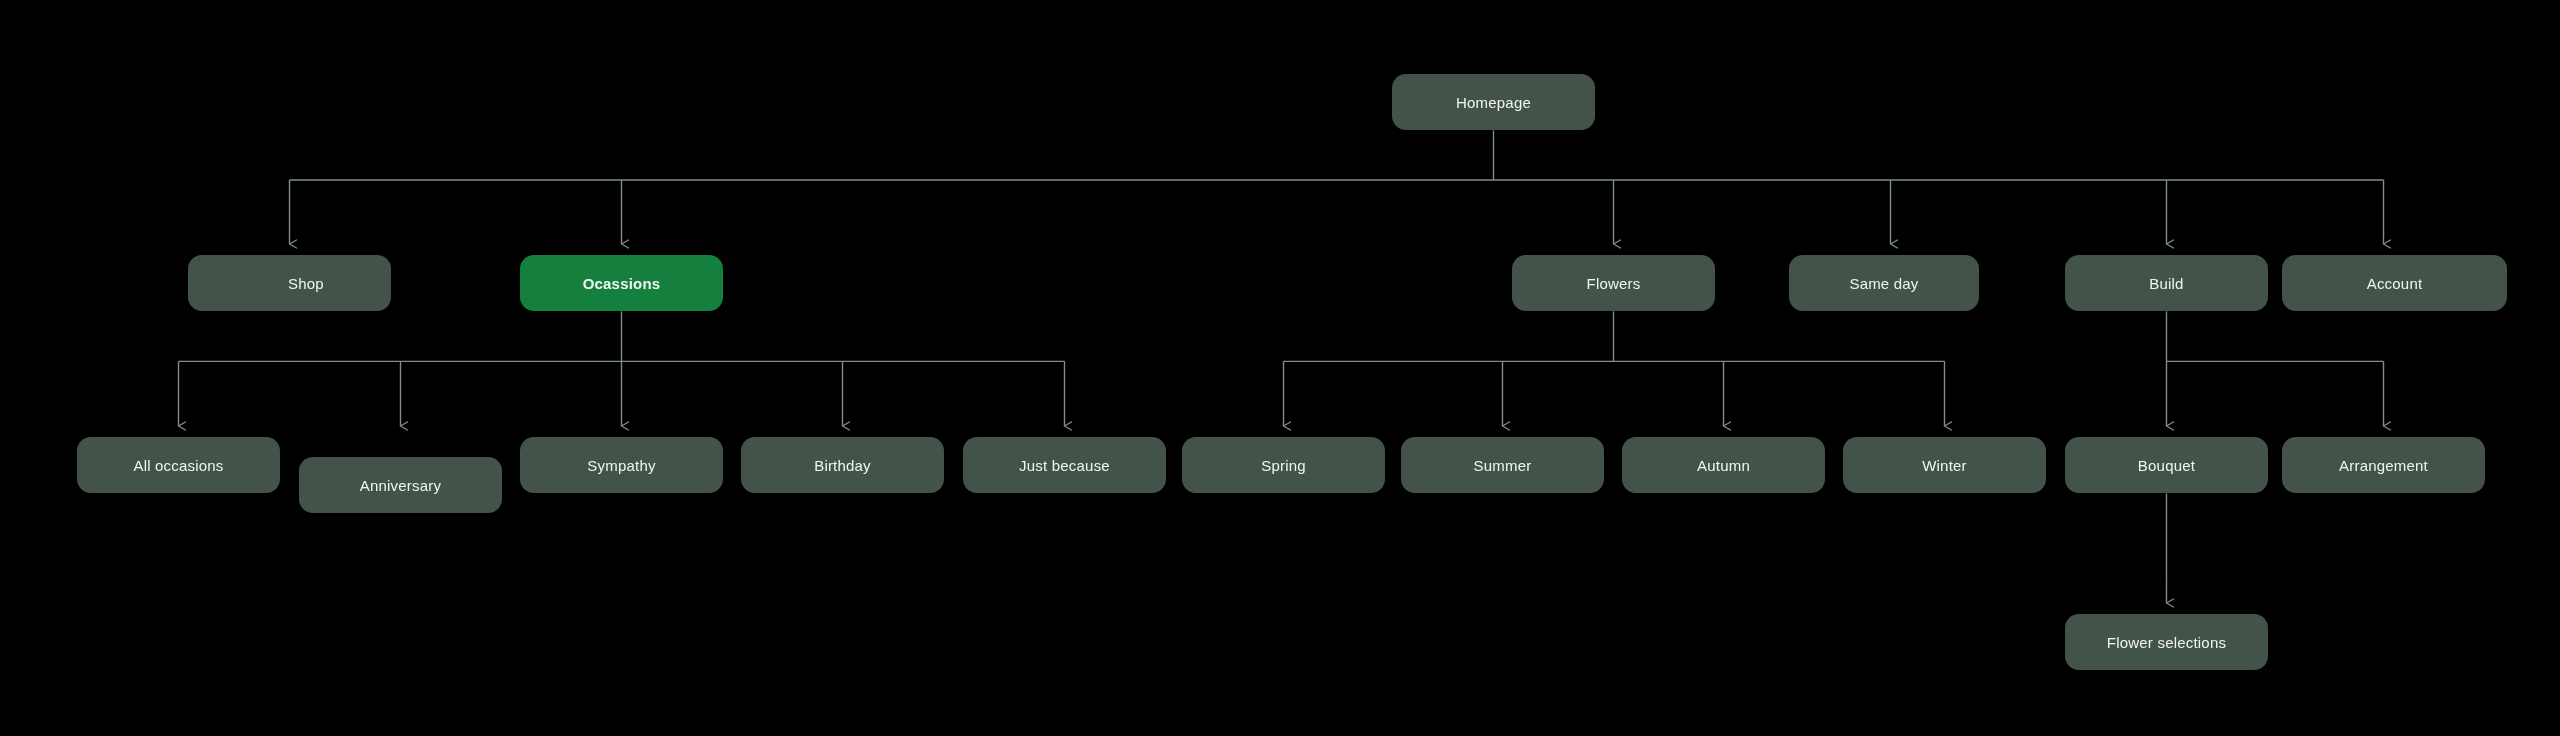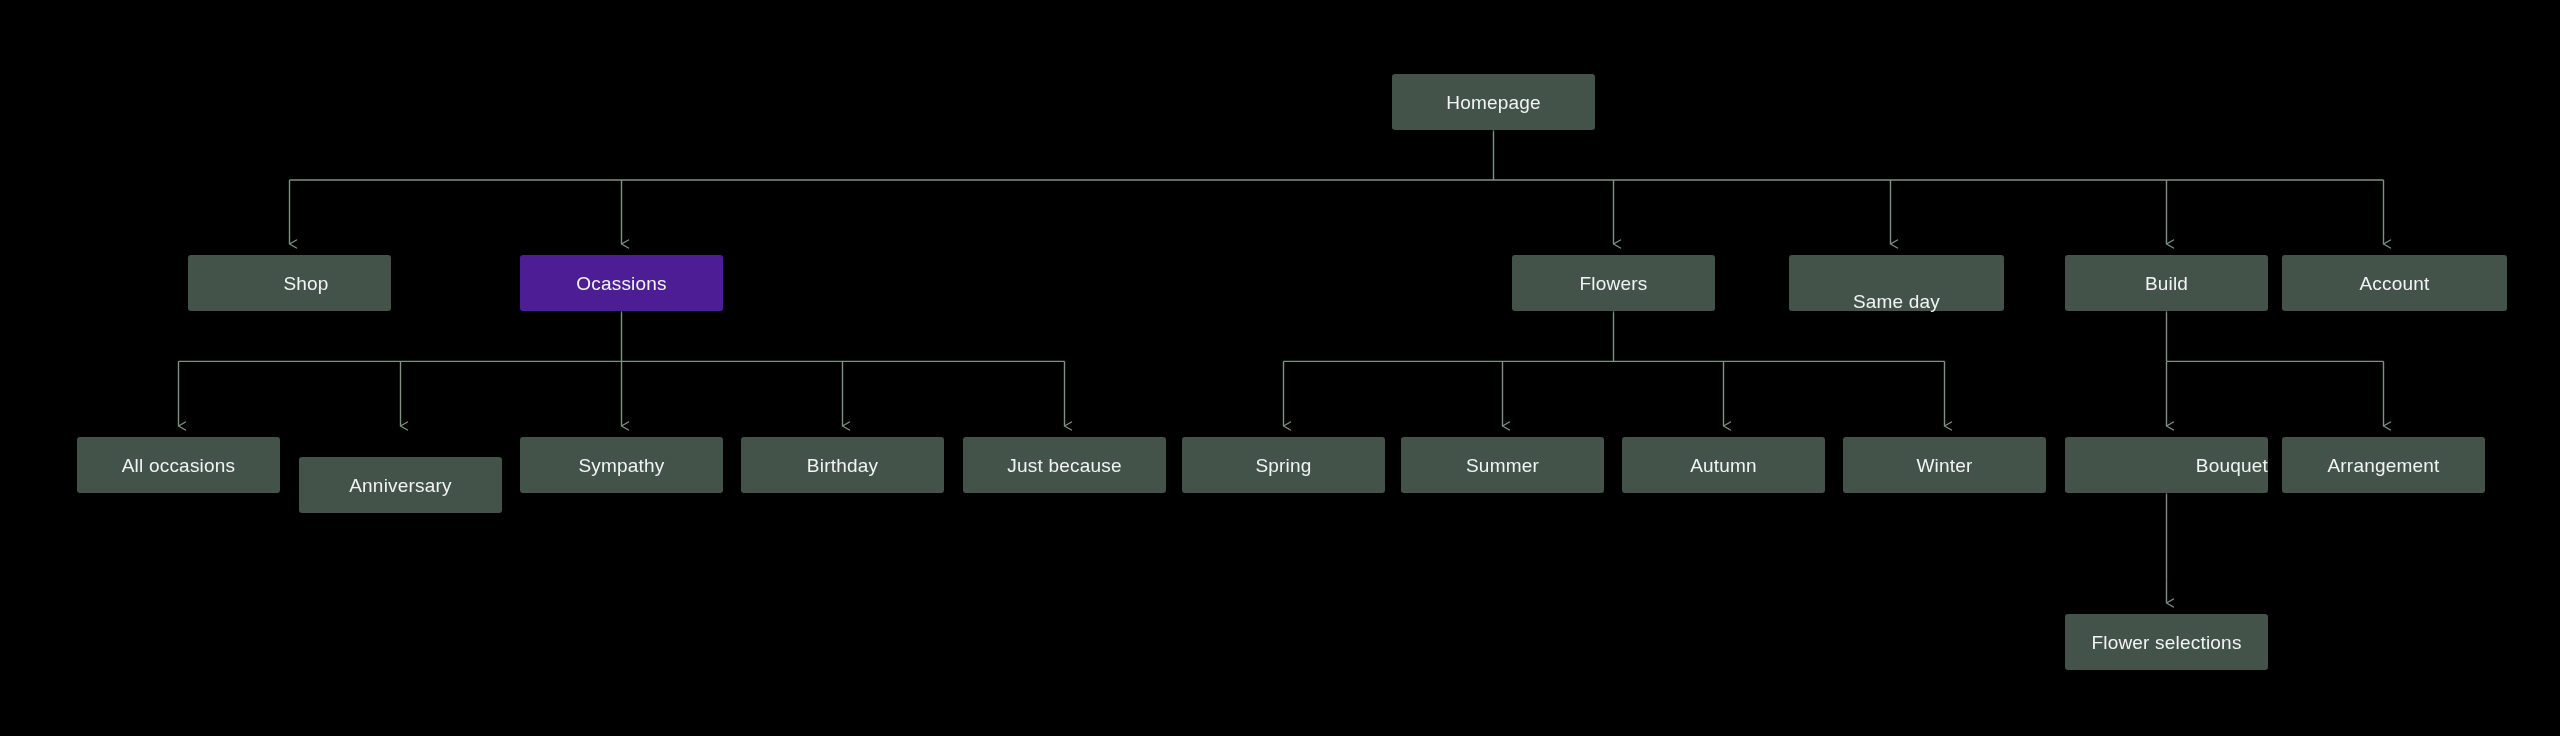--- a/index.html
+++ b/index.html
@@ -4,26 +4,26 @@
 <style>
   html,body{margin:0;padding:0;background:#000;}
   body{width:2560px;height:736px;overflow:hidden;font-family:"Liberation Sans","DejaVu Sans",sans-serif;}
   #stage{position:relative;width:2560px;height:736px;background:#000000;}
   svg#wires{position:absolute;left:0;top:0;width:2560px;height:736px;pointer-events:none;}
   .node{
     position:absolute;
     box-sizing:border-box;
     height:56px;
     background:#44534a;
-    border-radius:3px;
+    border-radius:14px;
     display:flex;
     align-items:center;
     justify-content:center;
     color:#f2f4f2;
-    font-size:19px;
+    font-size:15px;
     letter-spacing:.2px;
     line-height:1;
     white-space:nowrap;
     box-shadow:0 1px 2px rgba(0,0,0,.55);
   }
   .node .lbl{pointer-events:none;}
 </style>
 </head>
 <body>
 
@@ -64,27 +64,27 @@
         <path d="M2166.5,580.12 V603" marker-end="url(#arrow)"></path>
       </g>
   </svg>
   <div id="nodes">
       <div class="node" style="left: 1392px; top: 74px; width: 203px; background: rgb(68, 83, 74); color: rgb(242, 244, 242);">
         <span class="lbl">Homepage</span>
       </div>
       <div class="node" style="left: 188px; top: 255px; width: 203px; background: rgb(68, 83, 74); color: rgb(242, 244, 242); padding-left: 33px;">
         <span class="lbl">Shop</span>
       </div>
-      <div class="node" style="left: 520px; top: 255px; width: 203px; background: #4c1d95; color: rgb(242, 244, 242);">
+      <div class="node" style="left: 520px; top: 255px; width: 203px; background: #15803d; color: rgb(242, 244, 242); font-weight: bold;">
         <span class="lbl">Ocassions</span>
       </div>
       <div class="node" style="left: 1512px; top: 255px; width: 203px; background: rgb(68, 83, 74); color: rgb(242, 244, 242);">
         <span class="lbl">Flowers</span>
       </div>
-      <div class="node" style="left: 1789px; top: 255px; width: 215px; background: rgb(68, 83, 74); color: rgb(242, 244, 242); align-items: flex-end;">
+      <div class="node" style="left: 1789px; top: 255px; width: 190px; background: rgb(68, 83, 74); color: rgb(242, 244, 242);">
         <span class="lbl">Same day</span>
       </div>
       <div class="node" style="left: 2065px; top: 255px; width: 203px; background: rgb(68, 83, 74); color: rgb(242, 244, 242);">
         <span class="lbl">Build</span>
       </div>
       <div class="node" style="left: 2282px; top: 255px; width: 225px; background: rgb(68, 83, 74); color: rgb(242, 244, 242);">
         <span class="lbl">Account</span>
       </div>
       <div class="node" style="left: 77px; top: 437px; width: 203px; background: rgb(68, 83, 74); color: rgb(242, 244, 242);">
         <span class="lbl">All occasions</span>
@@ -106,21 +106,21 @@
       </div>
       <div class="node" style="left: 1401px; top: 437px; width: 203px; background: rgb(68, 83, 74); color: rgb(242, 244, 242);">
         <span class="lbl">Summer</span>
       </div>
       <div class="node" style="left: 1622px; top: 437px; width: 203px; background: rgb(68, 83, 74); color: rgb(242, 244, 242);">
         <span class="lbl">Autumn</span>
       </div>
       <div class="node" style="left: 1843px; top: 437px; width: 203px; background: rgb(68, 83, 74); color: rgb(242, 244, 242);">
         <span class="lbl">Winter</span>
       </div>
-      <div class="node" style="left: 2065px; top: 437px; width: 203px; background: rgb(68, 83, 74); color: rgb(242, 244, 242); justify-content: flex-end;">
+      <div class="node" style="left: 2065px; top: 437px; width: 203px; background: rgb(68, 83, 74); color: rgb(242, 244, 242);">
         <span class="lbl">Bouquet</span>
       </div>
       <div class="node" style="left: 2282px; top: 437px; width: 203px; background: rgb(68, 83, 74); color: rgb(242, 244, 242);">
         <span class="lbl">Arrangement</span>
       </div>
       <div class="node" style="left: 2065px; top: 614px; width: 203px; background: rgb(68, 83, 74); color: rgb(242, 244, 242);">
         <span class="lbl">Flower selections</span>
       </div>
     </div>
 </div>

